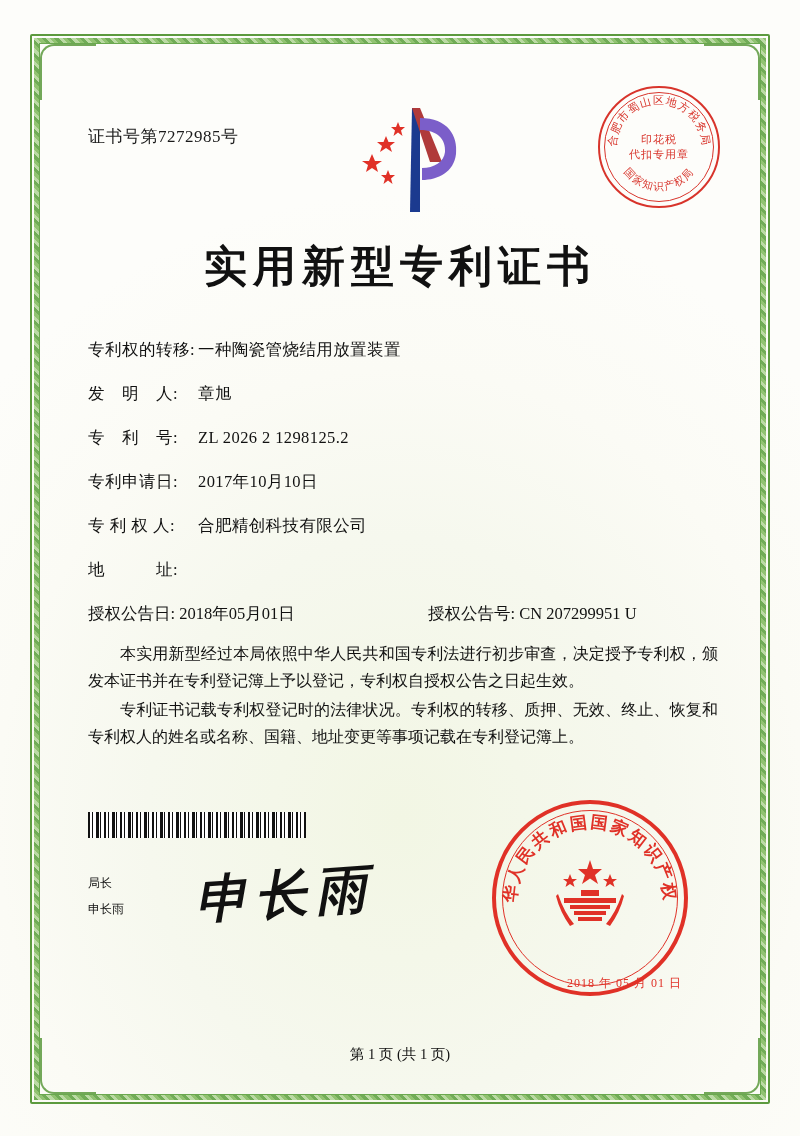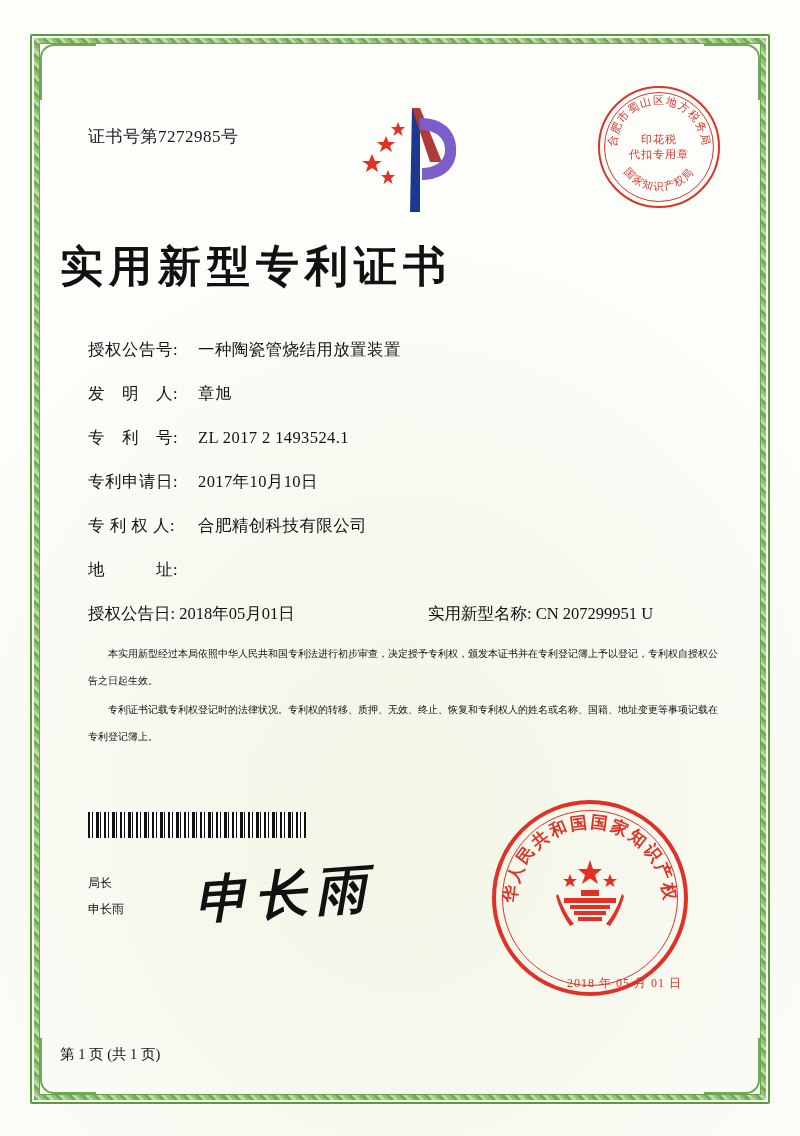--- a/index.html
+++ b/index.html
@@ -123,21 +123,21 @@
     line-height: 15px;
     letter-spacing: 1px;
   }
 
   
   .doc-title {
     position: absolute;
     left: 0;
     right: 0;
     top: 168px;
-    text-align: left;
+    text-align: center;
     font-size: 43px;
     font-weight: bold;
     letter-spacing: 6px;
     color: #111;
     font-family: "Liberation Serif", "DejaVu Serif", serif;
   }
 
   
   .fields {
     position: absolute;
@@ -179,21 +179,21 @@
   .announce-row .ann-right {
     flex: 1;
   }
 
   
   .paragraphs {
     position: absolute;
     left: 28px;
     right: 22px;
     top: 570px;
-    font-size: 10px;
+    font-size: 16px;
     line-height: 27px;
     color: #111;
     text-align: justify;
   }
   .paragraphs p {
     margin: 0 0 2px 0;
     text-indent: 2em;
   }
 
   
@@ -272,21 +272,21 @@
     color: #e03127;
     letter-spacing: 1px;
   }
 
   
   .footer {
     position: absolute;
     left: 0;
     right: 0;
     bottom: 12px;
-    text-align: left;
+    text-align: center;
     font-size: 14.5px;
     color: #111;
   }
 </style>
 </head>
 <body>
 
 <div class="page">
 
   <div class="frame-outer"></div>
@@ -333,32 +333,32 @@
         <div>印花税</div>
         <div>代扣专用章</div>
       </div>
     </div>
 
     <div class="doc-title">实用新型专利证书</div>
 
     <div class="fields">
 
       <div class="field-row">
-        <div class="field-label">授权公告号:</div>
+        <div class="field-label">专利权的转移:</div>
         <div class="field-value">一种陶瓷管烧结用放置装置</div>
       </div>
 
       <div class="field-row">
         <div class="field-label">发　明　人:</div>
         <div class="field-value">章旭</div>
       </div>
 
       <div class="field-row">
         <div class="field-label">专　利　号:</div>
-        <div class="field-value">ZL 2017 2 1493524.1</div>
+        <div class="field-value">ZL 2026 2 1298125.2</div>
       </div>
 
       <div class="field-row">
         <div class="field-label">专利申请日:</div>
         <div class="field-value">2017年10月10日</div>
       </div>
 
       <div class="field-row">
         <div class="field-label">专 利 权 人:</div>
         <div class="field-value">合肥精创科技有限公司</div>
@@ -369,21 +369,21 @@
         <div class="field-value">
         </div>
       </div>
 
       <div class="announce-row">
         <div class="ann-left">
           <span>授权公告日:</span>
           <span>2018年05月01日</span>
         </div>
         <div class="ann-right">
-          <span>实用新型名称:</span>
+          <span>授权公告号:</span>
           <span>CN 207299951 U</span>
         </div>
       </div>
 
     </div>
 
     <div class="paragraphs">
       <p>本实用新型经过本局依照中华人民共和国专利法进行初步审查，决定授予专利权，颁发本证书并在专利登记簿上予以登记，专利权自授权公告之日起生效。</p>
       <p>专利证书记载专利权登记时的法律状况。专利权的转移、质押、无效、终止、恢复和专利权人的姓名或名称、国籍、地址变更等事项记载在专利登记簿上。</p>
     </div>

